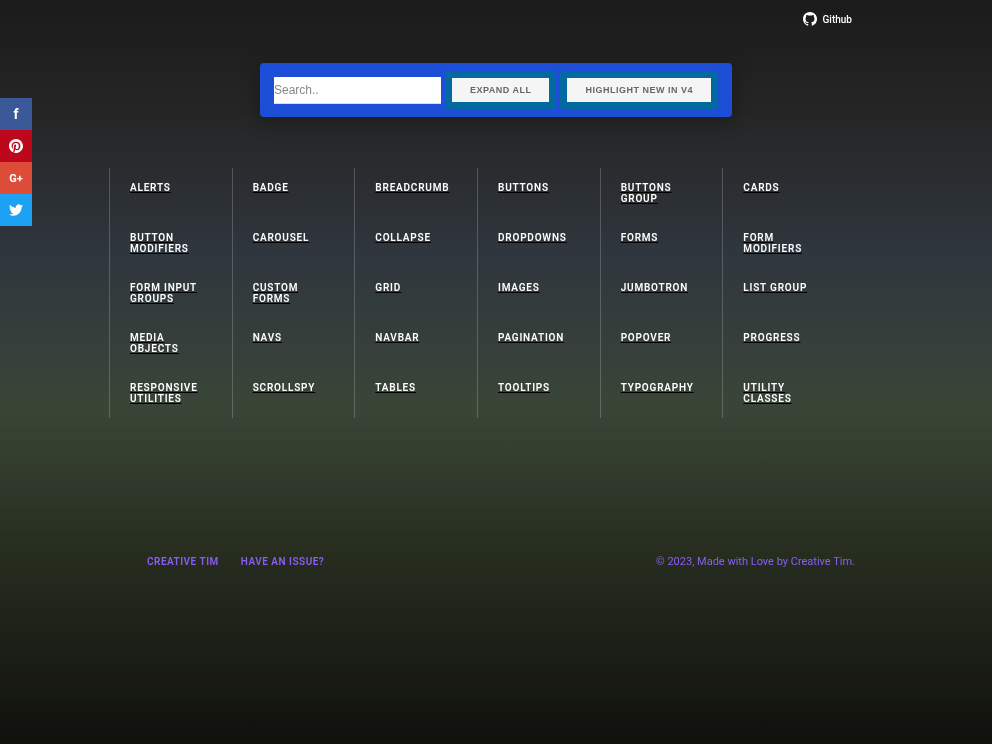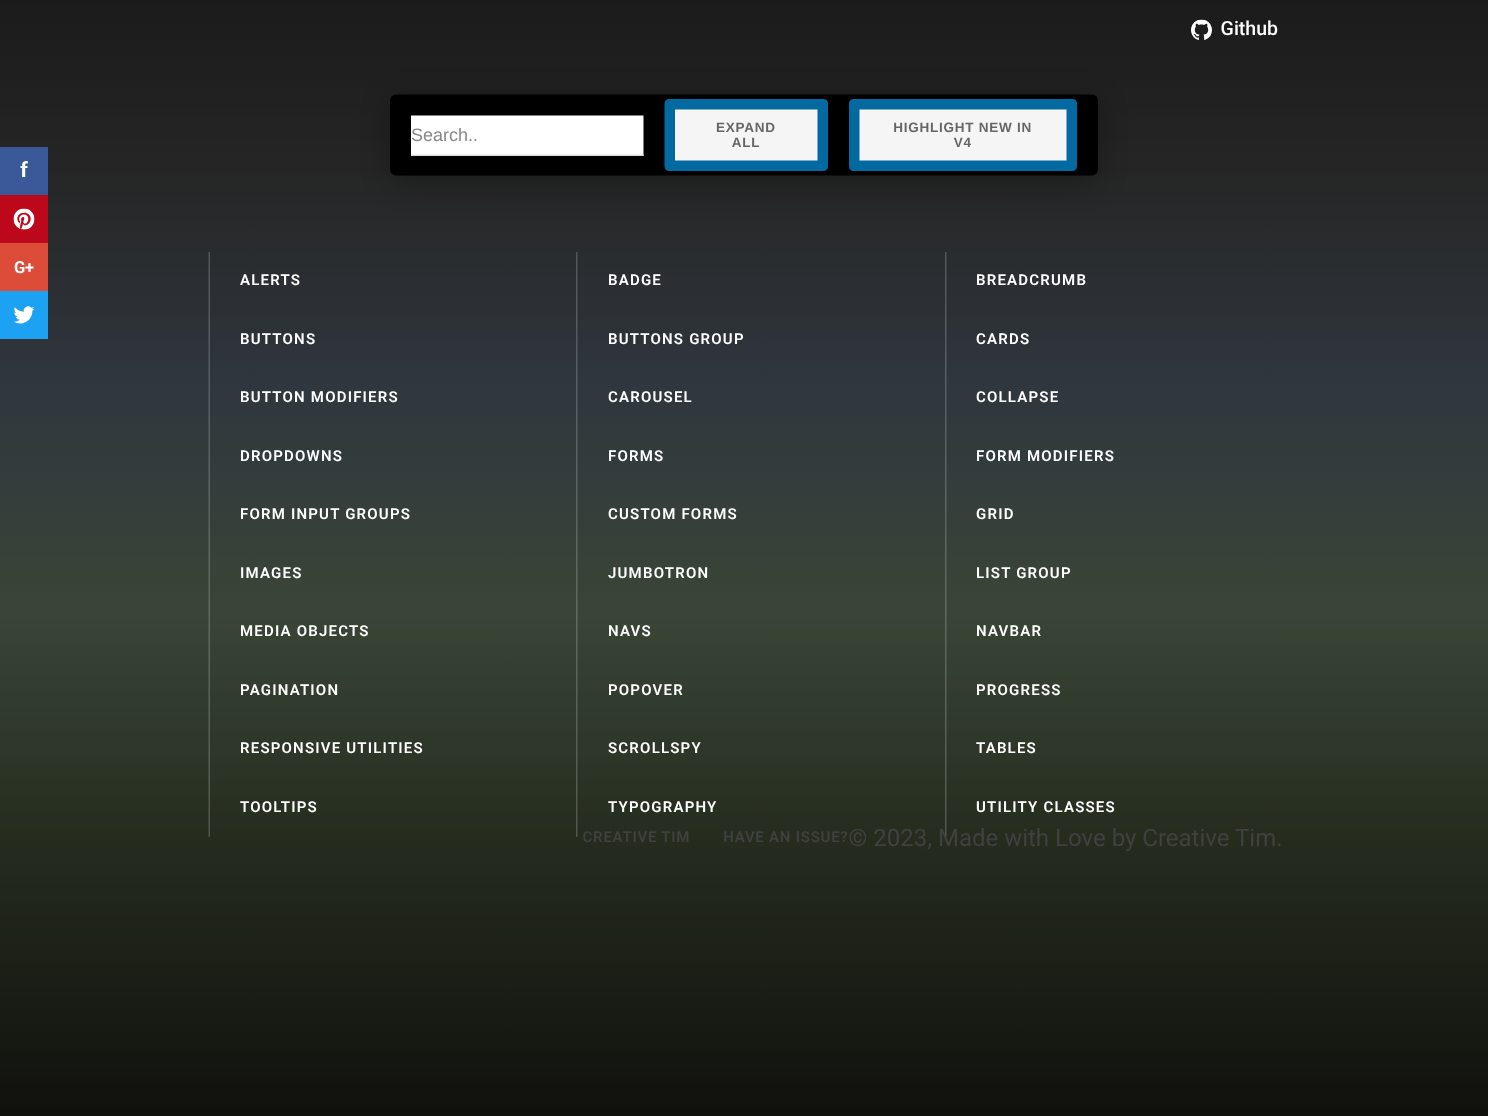--- a/index.html
+++ b/index.html
@@ -16,21 +16,21 @@
   position: absolute;
   inset: 0;
   background: rgba(0,0,0,0.35);
   z-index: 0;
 }
 .top-link {
   position: absolute;
   top: 12px;
   right: 140px;
   color: #fff;
-  font-size: 13px;
+  font-size: 10px;
   font-weight: 500;
   display: flex;
   align-items: center;
   gap: 6px;
   z-index: 2;
 }
 .github-icon { width: 14px; height: 14px; }
 .social-bar {
   position: absolute;
   left: 0;
@@ -51,27 +51,27 @@
 .fb { background: #3b5998; }
 .pn { background: #bd081c; }
 .gp { background: #dd4b39; }
 .tw { background: #1da1f2; }
 .search-panel {
   position: absolute;
   top: 63px;
   left: 260px;
   width: 472px;
   height: 54px;
-  background: #000000;
+  background: #1d4ed8;
   border-radius: 4px;
   box-shadow: 0 4px 20px rgba(0,0,0,0.3);
   display: flex;
   align-items: center;
   padding: 0 14px;
-  gap: 14px;
+  gap: 4px;
   z-index: 3;
 }
 .search-input {
   flex: 1;
   border: none;
   border-bottom: 1px solid #ddd;
   padding: 6px 0;
   font-size: 12px;
   color: #333;
   outline: none;
@@ -85,57 +85,58 @@
   font-size: 9px;
   font-weight: 600;
   letter-spacing: 0.5px;
   color: #666;
   cursor: pointer;
   text-transform: uppercase;
 }
 .grid {
   position: absolute;
   top: 168px;
-  left: 139px;
+  left: 109px;
   width: 736px;
   display: grid;
-  grid-template-columns: repeat(3, 1fr);
+  grid-template-columns: repeat(6, 1fr);
   z-index: 2;
+  text-decoration: underline;
 }
 .grid-item {
   border-left: 1px solid rgba(255,255,255,0.2);
   padding: 14px 20px;
   color: #fff;
   font-size: 10px;
   font-weight: 600;
   letter-spacing: 0.8px;
   text-transform: uppercase;
   cursor: pointer;
 }
 .footer {
   position: absolute;
   bottom: 176px;
   left: 147px;
   right: 137px;
   display: flex;
-  justify-content: flex-end;
-  align-items: center;
-  color: #404040;
+  justify-content: space-between;
+  align-items: center;
+  color: #8b5cf6;
   z-index: 2;
 }
 .footer-left {
   display: flex;
   gap: 22px;
   font-size: 10px;
   font-weight: 600;
   letter-spacing: 0.5px;
   text-transform: uppercase;
 }
 .footer-right {
-  font-size: 16px;
+  font-size: 11px;
 }
 </style>
 </head>
 <body>
 
 <a class="top-link">
   <svg class="github-icon" viewBox="0 0 16 16" fill="#fff">
       <path d="M8 0C3.58 0 0 3.58 0 8c0 3.54 2.29 6.53 5.47 7.59.4.07.55-.17.55-.38 0-.19-.01-.82-.01-1.49-2.01.37-2.53-.49-2.69-.94-.09-.23-.48-.94-.82-1.13-.28-.15-.68-.52-.01-.53.63-.01 1.08.58 1.23.82.72 1.21 1.87.87 2.33.66.07-.52.28-.87.51-1.07-1.78-.2-3.64-.89-3.64-3.95 0-.87.31-1.59.82-2.15-.08-.2-.36-1.02.08-2.12 0 0 .67-.21 2.2.82.64-.18 1.32-.27 2-.27.68 0 1.36.09 2 .27 1.53-1.04 2.2-.82 2.2-.82.44 1.1.16 1.92.08 2.12.51.56.82 1.27.82 2.15 0 3.07-1.87 3.75-3.65 3.95.29.25.54.73.54 1.48 0 1.07-.01 1.93-.01 2.2 0 .21.15.46.55.38A8.013 8.013 0 0016 8c0-4.42-3.58-8-8-8z"></path>
     </svg>
   <span>Github</span>

